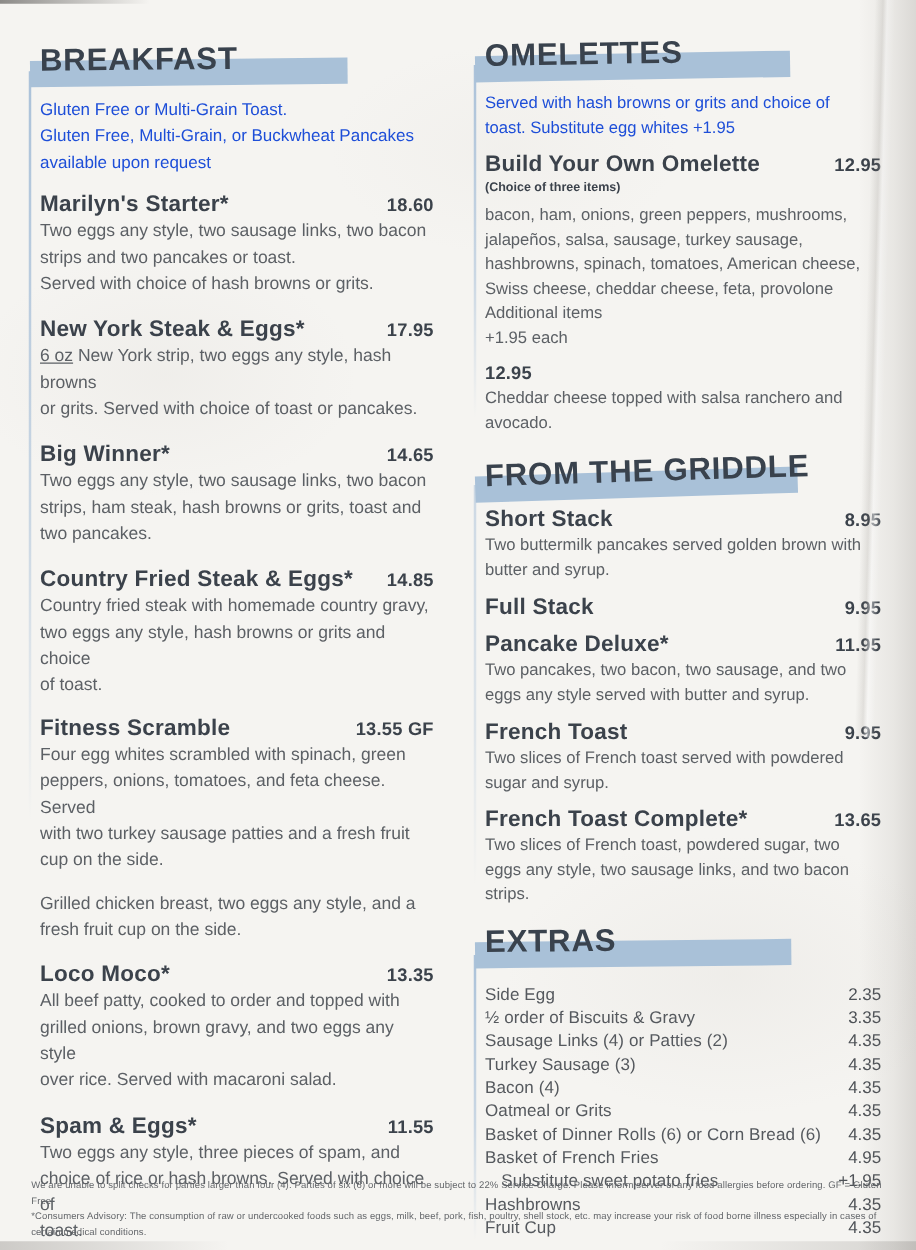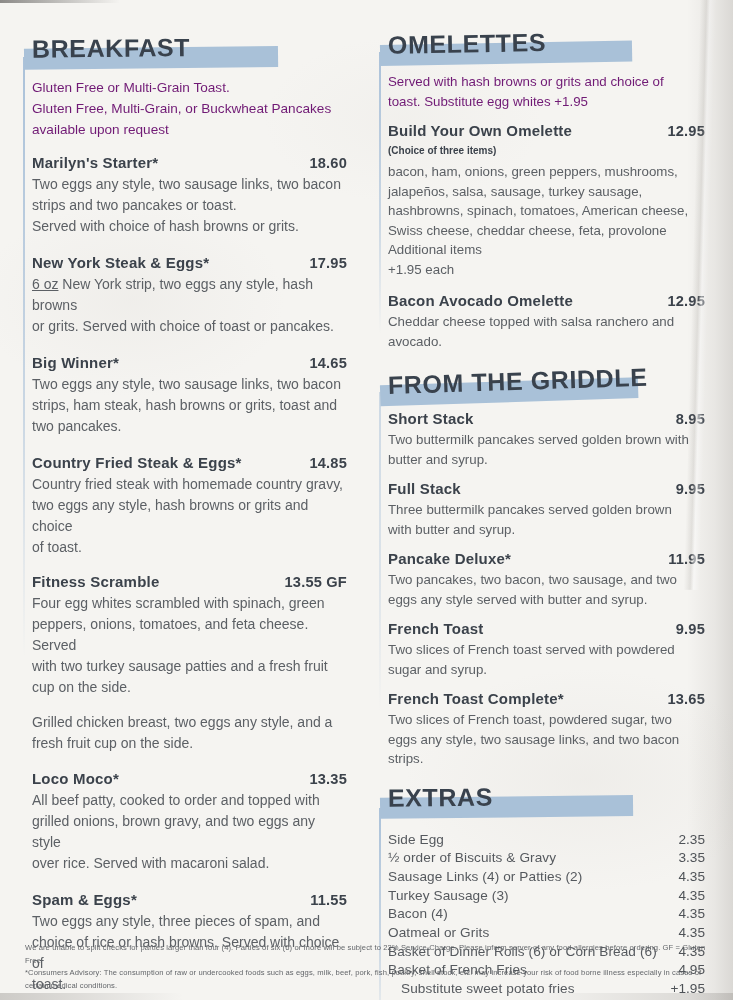--- a/index.html
+++ b/index.html
@@ -60,29 +60,29 @@
   .tilt-3{transform:rotate(-1.8deg);}
 
   .section{position:relative;}
   .vrule{
     position:absolute;left:-9px;width:2px;pointer-events:none;
     background:linear-gradient(to bottom, rgba(167,191,216,0.95), rgba(167,191,216,0.55) 60%, rgba(167,191,216,0));
   }
 
   .intro{
     margin-top:5px;
-    font-size:13.6px;line-height:21px;color:#701a75;
+    font-size:13.6px;line-height:21px;color:#1d4ed8;
     white-space:pre-line;
   }
   .col-right .intro{font-size:13.3px;line-height:20px;}
 
   .menu-item{margin-top:16px;}
   .item-row{display:flex;justify-content:space-between;align-items:baseline;}
   .item-name{
-    font-size:15px;font-weight:bold;color:#3b424b;letter-spacing:0.2px;
+    font-size:18px;font-weight:bold;color:#3b424b;letter-spacing:0.2px;
     line-height:20px;
   }
   .item-price{
     font-size:14.6px;font-weight:bold;color:#3b424b;letter-spacing:0.2px;
   }
   .item-sub{
     font-size:10px;font-weight:bold;color:#3b424b;line-height:20px;
   }
   .item-desc{
     margin-top:1px;
@@ -235,21 +235,20 @@
 hashbrowns, spinach, tomatoes, American cheese,
 Swiss cheese, cheddar cheese, feta, provolone</div>
         <div class="addl-row">
           <span>Additional items</span>
           <span>+1.95 each</span>
         </div>
       </div>
 
       <div class="menu-item">
         <div class="item-row">
-          <span class="item-name">Bacon Avocado Omelette</span>
           <span class="item-price">12.95</span>
         </div>
         <div class="item-desc">Cheddar cheese topped with salsa ranchero and
 avocado.</div>
       </div>
     </div>
 
     <div class="section sec-griddle">
       <div class="vrule" style="top:26px;height:320px;opacity:0.55;"></div>
       <div class="sec-head tilt-3">
@@ -264,22 +263,20 @@
         </div>
         <div class="item-desc">Two buttermilk pancakes served golden brown with
 butter and syrup.</div>
       </div>
 
       <div class="menu-item">
         <div class="item-row">
           <span class="item-name">Full Stack</span>
           <span class="item-price">9.95</span>
         </div>
-        <div class="item-desc">Three buttermilk pancakes served golden brown
-with butter and syrup.</div>
       </div>
 
       <div class="menu-item">
         <div class="item-row">
           <span class="item-name">Pancake Deluxe*</span>
           <span class="item-price">11.95</span>
         </div>
         <div class="item-desc">Two pancakes, two bacon, two sausage, and two
 eggs any style served with butter and syrup.</div>
       </div>

